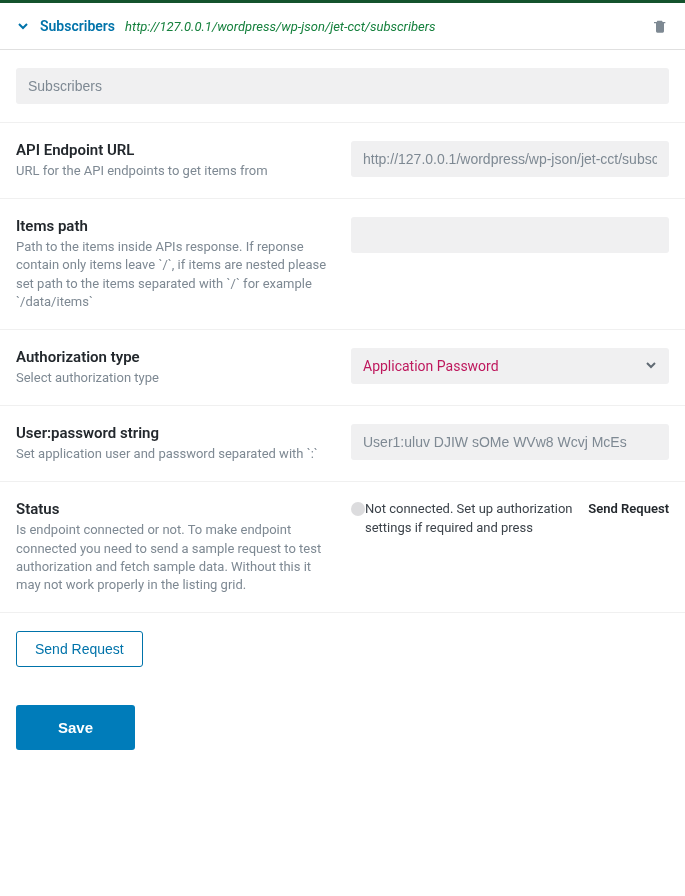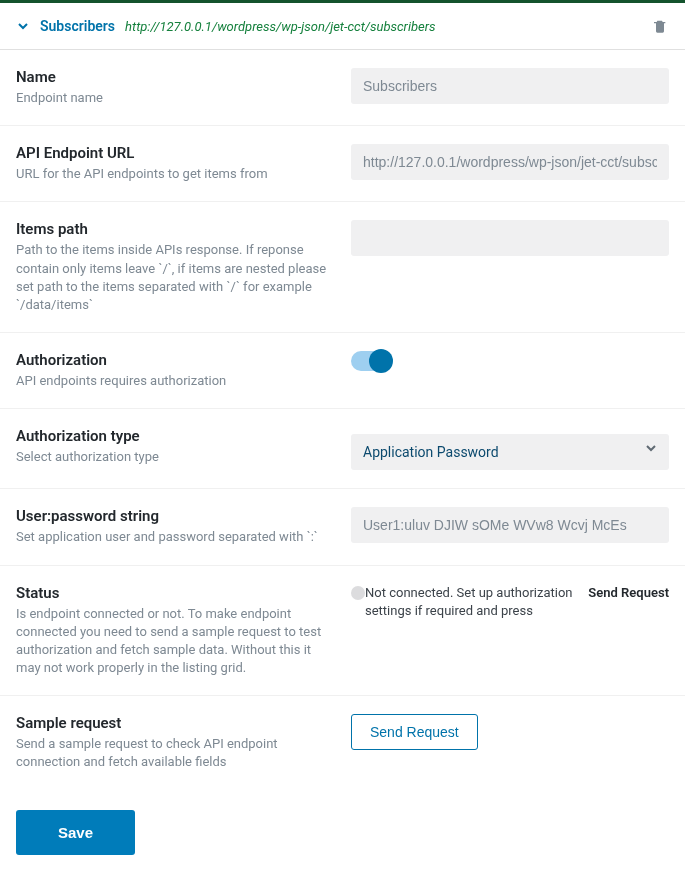--- a/index.html
+++ b/index.html
@@ -94,24 +94,23 @@
       position: relative;
       width: 100%;
     }
     .select-input {
       width: 100%;
       background: #f0f0f1;
       border: none;
       border-radius: 3px;
       padding: 10px 36px 10px 12px;
       font-size: 14px;
-      color: #0c4a6e;
+      color: #be185d;
       appearance: none;
       cursor: pointer;
-      margin-top: 7px;
     }
     .select-chevron {
       position: absolute;
       right: 12px;
       top: 50%;
       transform: translateY(-50%);
       pointer-events: none;
       color: #606a73;
     }
     .toggle {
@@ -195,24 +194,20 @@
     <span class="panel-title">Subscribers</span>
     <span class="panel-subtitle">http://127.0.0.1/wordpress/wp-json/jet-cct/subscribers</span>
     <button class="trash-btn">
       <svg width="16" height="16" viewBox="0 0 24 24" fill="currentColor">
           <path d="M6 7h12v13a2 2 0 0 1-2 2H8a2 2 0 0 1-2-2V7zm3-3h6l1 2h4v2H3V6h4l1-2z"></path>
         </svg>
     </button>
   </div>
 
   <div class="field-row">
-    <div class="field-left">
-      <div class="field-label">Name</div>
-      <div class="field-desc">Endpoint name</div>
-    </div>
     <div class="field-right">
       <input type="text" class="text-input" value="Subscribers" style="">
     </div>
   </div>
 
   <div class="field-row">
     <div class="field-left">
       <div class="field-label">API Endpoint URL</div>
       <div class="field-desc">URL for the API endpoints to get items from</div>
     </div>
@@ -224,31 +219,20 @@
   <div class="field-row">
     <div class="field-left">
       <div class="field-label">Items path</div>
       <div class="field-desc">Path to the items inside APIs response. If reponse contain only items leave `/`, if items are nested please set path to the items separated with `/` for example `/data/items`</div>
     </div>
     <div class="field-right">
       <input type="text" class="text-input" value="" style="">
     </div>
   </div>
 
-  <div class="field-row">
-    <div class="field-left">
-      <div class="field-label">Authorization</div>
-      <div class="field-desc">API endpoints requires authorization</div>
-    </div>
-    <div class="field-right">
-      <div class="toggle">
-        <div class="toggle-knob"></div>
-      </div>
-    </div>
-  </div>
 
   <div class="field-row">
     <div class="field-left">
       <div class="field-label">Authorization type</div>
       <div class="field-desc">Select authorization type</div>
     </div>
     <div class="field-right">
       <div class="select-wrap">
         <div class="select-input">Application Password</div>
         <span class="select-chevron">
@@ -278,24 +262,20 @@
     <div class="field-right">
       <div class="status-row">
         <div class="status-icon"></div>
         <div class="status-text">Not connected. Set up authorization settings if required and press</div>
         <div class="send-request-link">Send Request</div>
       </div>
     </div>
   </div>
 
   <div class="field-row" style="border-bottom:none">
-    <div class="field-left">
-      <div class="field-label">Sample request</div>
-      <div class="field-desc">Send a sample request to check API endpoint connection and fetch available fields</div>
-    </div>
     <div class="field-right">
       <button class="outline-btn">Send Request</button>
     </div>
   </div>
 
   <div class="footer">
     <button class="primary-btn">Save</button>
   </div>
 </div>
 

